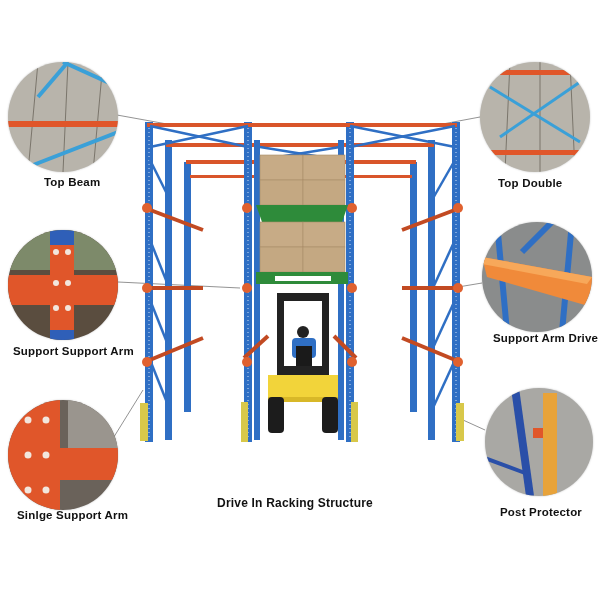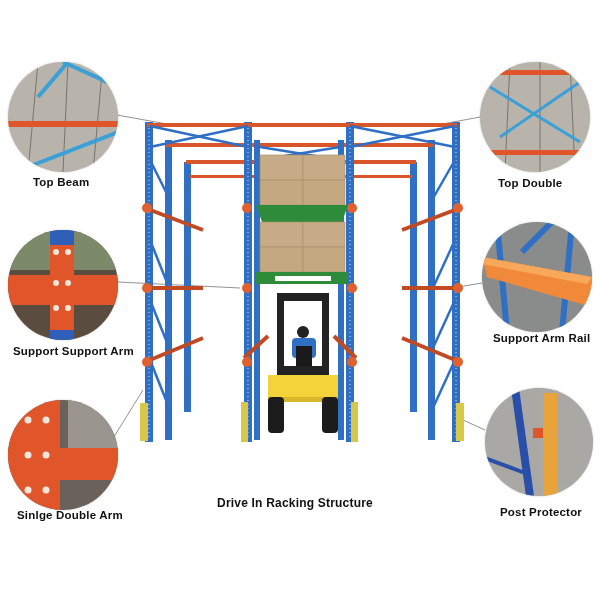--- a/index.html
+++ b/index.html
@@ -148,21 +148,21 @@
         <line x1="95" y1="0" x2="85" y2="110"></line>
       </g>
     <g stroke="#3aa0d8" stroke-width="4">
         <line x1="55" y1="0" x2="110" y2="25"></line>
         <line x1="60" y1="0" x2="30" y2="35"></line>
         <line x1="20" y1="105" x2="110" y2="70"></line>
       </g>
     <rect x="0" y="59" width="110" height="6" fill="#e0562a"></rect>
   </svg>
 </div>
-<div class="label" style="left:33px;top:176px;">Top Beam</div>
+<div class="label" style="left:44px;top:176px;">Top Beam</div>
 
 <div class="circle" style="left:480px;top:62px;width:110px;height:110px;background:#b8b4ab;">
   <svg width="110" height="110">
     <g stroke="#7a756b" stroke-width="1">
         <line x1="30" y1="0" x2="25" y2="110"></line>
         <line x1="60" y1="0" x2="60" y2="110"></line>
         <line x1="90" y1="0" x2="95" y2="110"></line>
       </g>
     <rect x="0" y="8" width="110" height="5" fill="#e0562a"></rect>
     <rect x="0" y="88" width="110" height="5" fill="#e0562a"></rect>
@@ -195,37 +195,37 @@
   <svg width="110" height="110">
     <g stroke="#2f6fc4" stroke-width="6">
         <line x1="15" y1="0" x2="25" y2="110"></line>
         <line x1="90" y1="0" x2="80" y2="110"></line>
         <line x1="40" y1="30" x2="70" y2="0"></line>
       </g>
     <polygon points="0,35 110,55 110,85 5,55" fill="#f08a3a"></polygon>
     <polygon points="0,35 110,55 105,62 0,42" fill="#f7a85a"></polygon>
   </svg>
 </div>
-<div class="label" style="left:493px;top:332px;">Support Arm Rail</div>
+<div class="label" style="left:493px;top:332px;">Support Arm Drive</div>
 
 <div class="circle" style="left:8px;top:400px;width:110px;height:110px;background:#6a625a;">
   <svg width="110" height="110">
     <rect x="60" y="0" width="50" height="50" fill="#9a958e"></rect>
     <path d="M0,0 H52 V48 H110 V80 H52 V110 H0 Z" fill="#e0562a"></path>
     <g fill="#f2e6dd">
         <circle cx="20" cy="20" r="3.5"></circle>
         <circle cx="38" cy="20" r="3.5"></circle>
         <circle cx="20" cy="55" r="3.5"></circle>
         <circle cx="38" cy="55" r="3.5"></circle>
         <circle cx="20" cy="90" r="3.5"></circle>
         <circle cx="38" cy="90" r="3.5"></circle>
       </g>
   </svg>
 </div>
-<div class="label" style="left:17px;top:509px;">Sinlge Double Arm</div>
+<div class="label" style="left:17px;top:509px;">Sinlge Support Arm</div>
 
 <div class="circle" style="left:485px;top:388px;width:108px;height:108px;background:#a9a8a4;">
   <svg width="108" height="108">
     <g stroke="#2a4fa8" stroke-width="8">
         <line x1="30" y1="0" x2="45" y2="108"></line>
       </g>
     <g stroke="#2a4fa8" stroke-width="4">
         <line x1="0" y1="70" x2="40" y2="85"></line>
       </g>
     <rect x="58" y="5" width="14" height="103" fill="#e8a33a"></rect>

